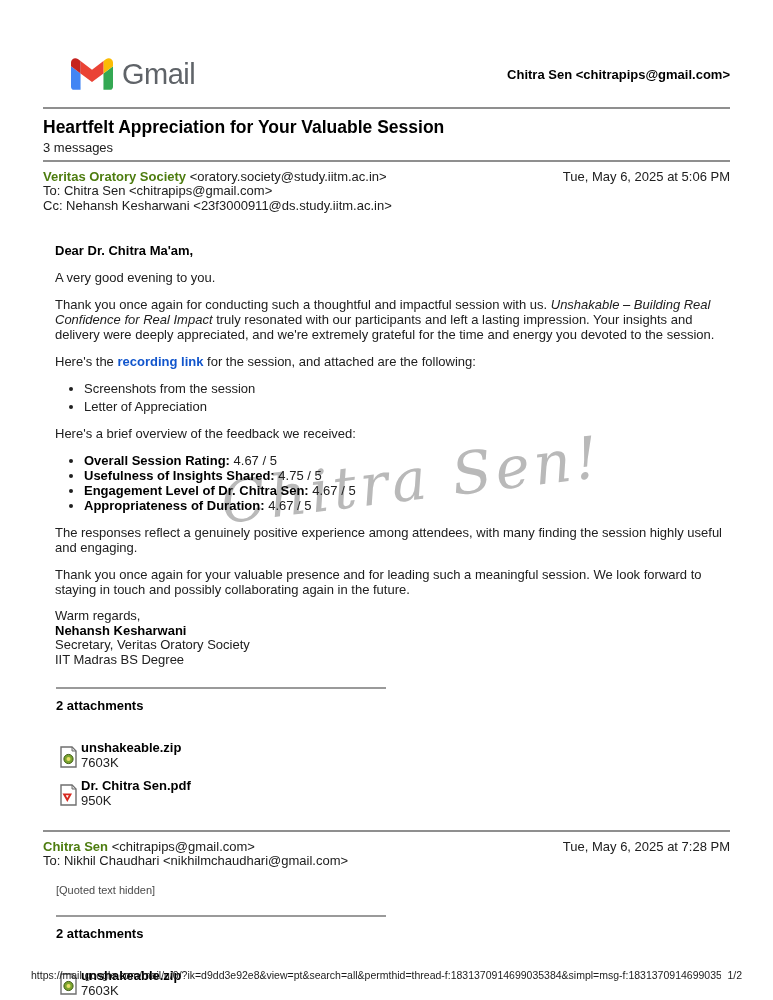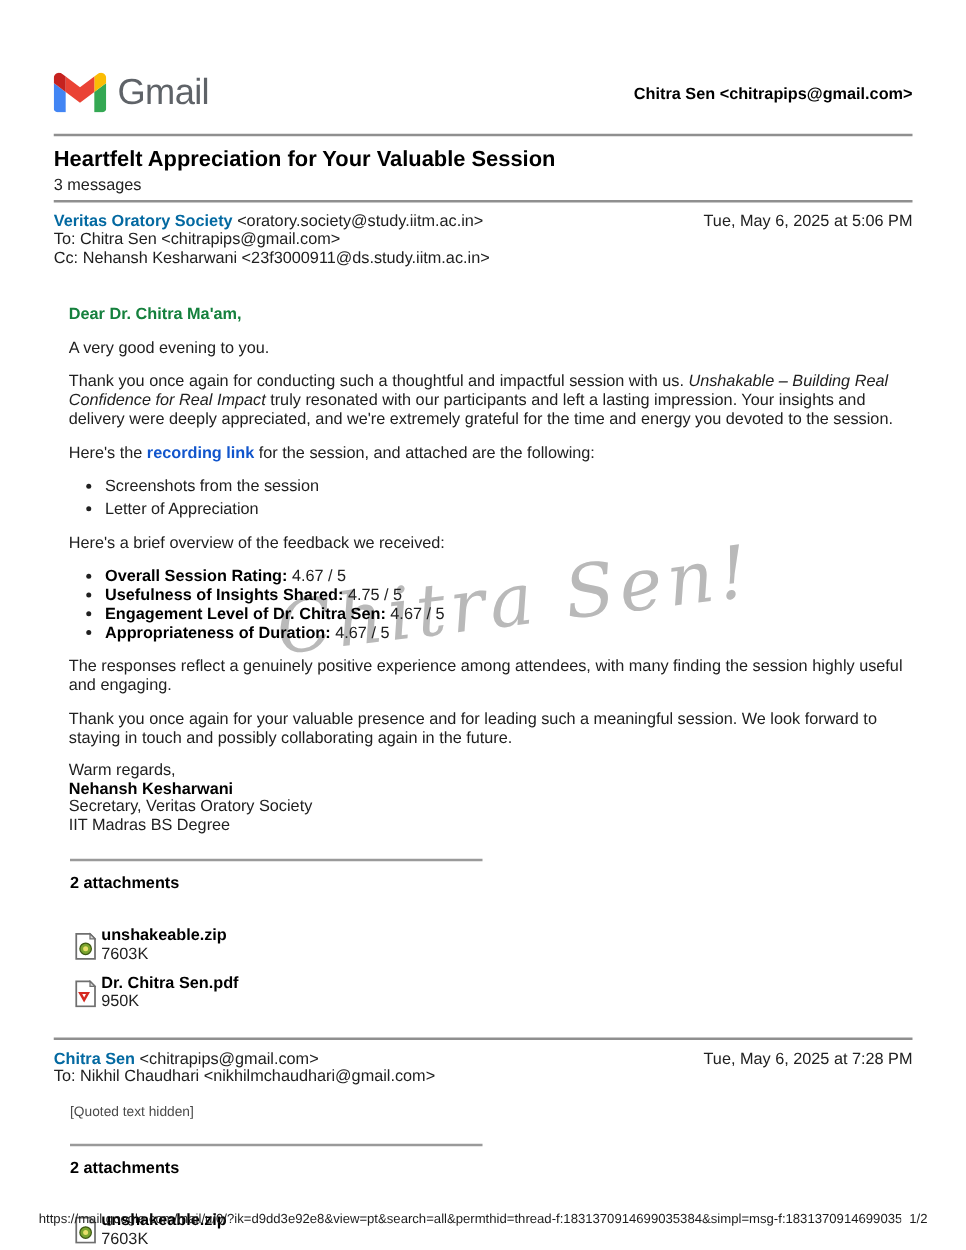--- a/index.html
+++ b/index.html
@@ -19,45 +19,45 @@
     position:absolute; left:220px; top:446px; z-index:0;
     font-family:"DejaVu Serif", serif; font-style:italic;
     font-size:58px; color:#b9b9b9; letter-spacing:4px;
     transform:rotate(-7deg); white-space:nowrap;
   }
   .content { position:absolute; top:0; left:43px; width:687px; z-index:1; }
   .gmail-header {
     margin-top:55px; height:38px;
     display:flex; justify-content:space-between; align-items:center;
   }
-  .logo { display:flex; align-items:center; gap:9px; }
+  .logo { display:flex; align-items:center; gap:9px;margin-left:28px; }
   .logo svg { width:42px; height:32px; display:block; }
   .logo-text { font-size:29px; color:#5f6368; letter-spacing:-0.5px; }
   .account { font-size:13px; font-weight:bold; color:#000; }
   hr.rule { border:none; border-top:2px solid #8f8f8f; margin:0; }
   hr.rule.r1 { margin-top:14px; }
   hr.rule.r2 { margin-top:5px; }
   hr.rule.msg-sep { margin-top:22px; }
   hr.short-rule {
     border:none; border-top:2px solid #9a9a9a;
     width:330px; margin:20px 0 0 13px;
   }
   hr.short-rule.m2 { margin-top:18px; }
   h1.subject { font-size:17.5px; line-height:20px; margin:8px 0 0 0; color:#000; font-weight:bold; }
   .msg-count { font-size:13px; line-height:15px; margin-top:3px; }
   .msg-head {
     display:flex; justify-content:space-between; align-items:flex-start;
     margin-top:7px; font-size:13px; line-height:15px;
   }
-  .from b { color:#0369a1;text-align:center; }
+  .from b { color:#4d7c0f;text-align:center; }
   .date { white-space:nowrap;text-align:right; }
   .addr { font-size:13px; line-height:14.5px; }
   .body { margin:30px 0 0 12px; font-size:13px; line-height:15px; }
   .body p { margin:0 0 12px 0; }
-  .salutation { font-weight:bold; color:#15803d; }
+  .salutation { font-weight:bold; color:#000000; }
   .em { font-style:italic; }
   .link { color:#1155cc; font-weight:bold; text-decoration:none; cursor:pointer;margin-top:18px; }
   ul { margin:0 0 12px 0; padding-left:29px; }
   ul.plain li { margin-bottom:3px; }
   ul.feedback li { margin-bottom:0; }
   li { line-height:15px; }
   li b { color:#000; }
   .sig { line-height:14.5px; }
   .sig .b { font-weight:bold; color:#000; }
   .attach-head { font-weight:bold; color:#000; font-size:13px; line-height:15px; margin:9px 0 0 13px; }

